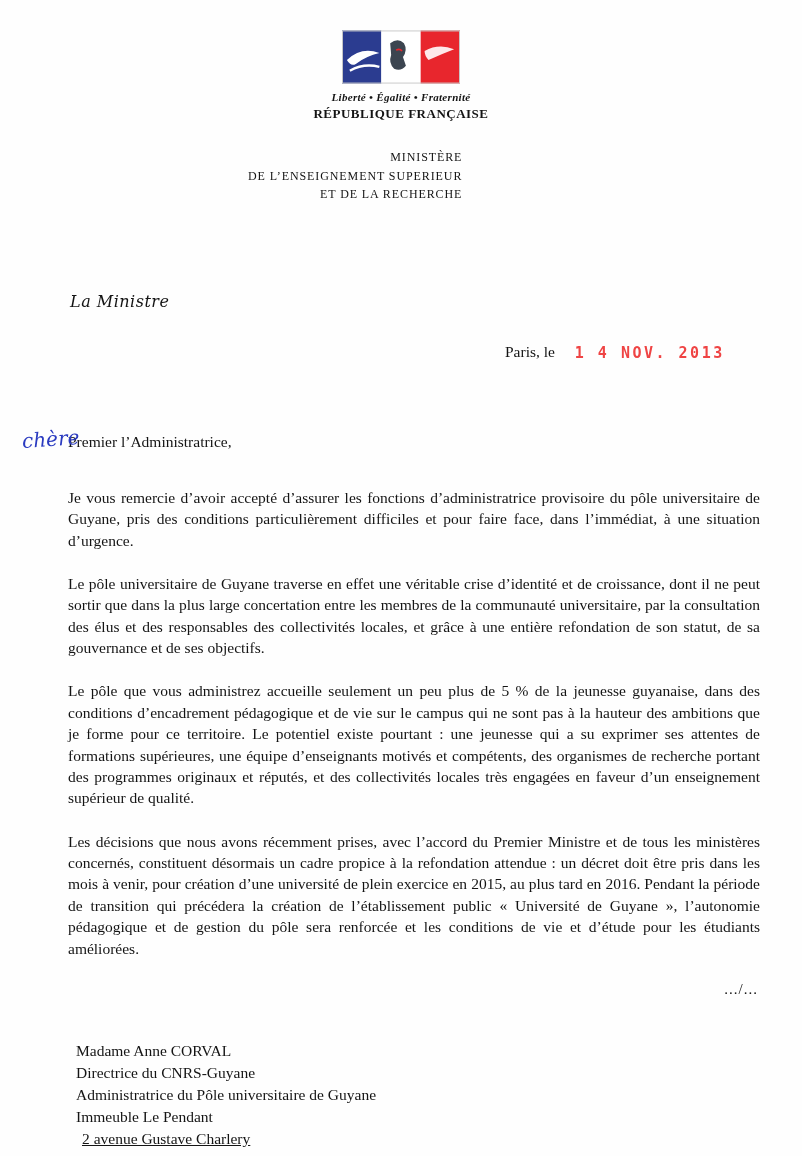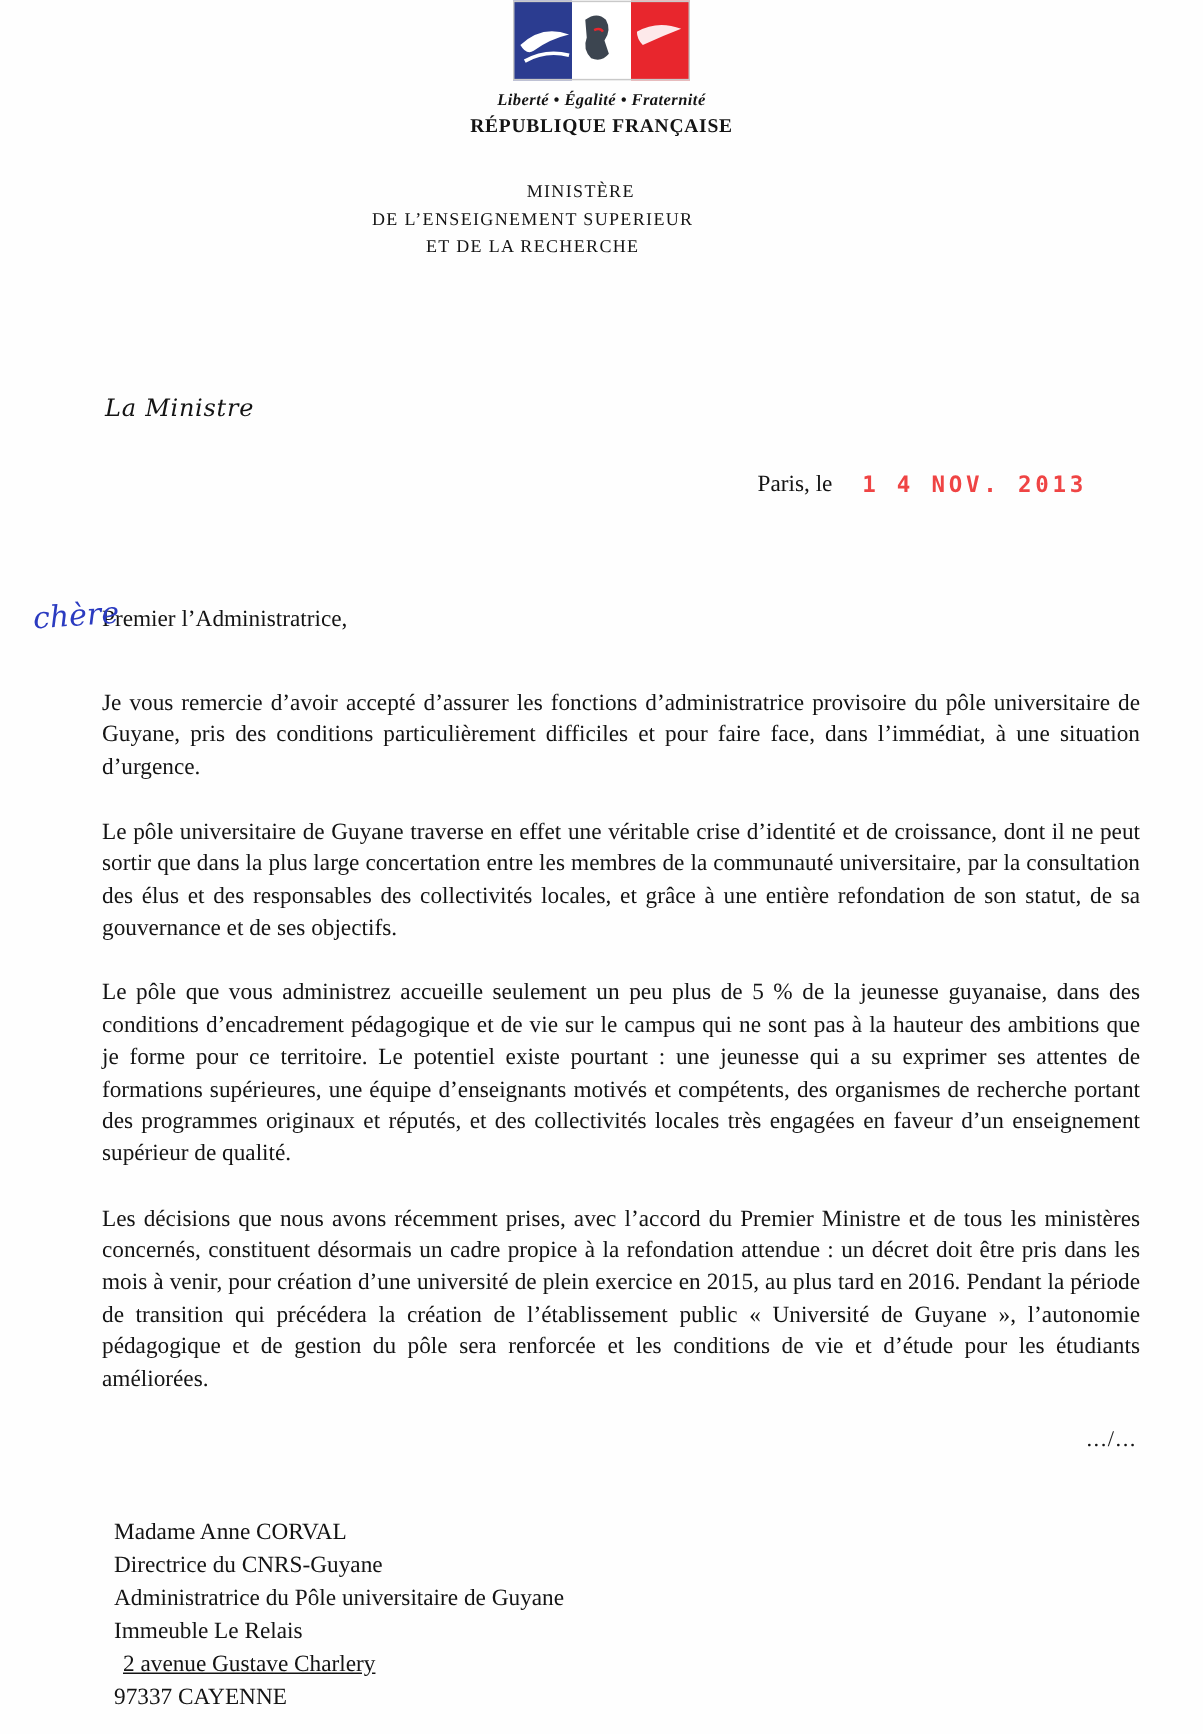--- a/index.html
+++ b/index.html
@@ -7,34 +7,34 @@
     width: 802px;
     height: 1156px;
     background: #fefefe;
     font-family: "Liberation Serif", serif;
     color: #141414;
     box-sizing: border-box;
     overflow: hidden;
     position: relative;
   }
   
-  .letterhead { text-align: center; }
+  .letterhead { text-align: center; padding-top: 30px; }
   .logo svg { display: block; margin: 0 auto; }
   .motto {
     font-size: 11px; font-style: italic; font-weight: bold;
     margin-top: 7px; letter-spacing: 0.3px;
   }
   .republic {
     font-size: 13px; font-weight: bold;
     margin-top: 3px; letter-spacing: 0.5px;
   }
   .ministry {
     margin: 26px 0 0 248px;
     font-size: 12px; letter-spacing: 0.9px; line-height: 1.55;
-    text-align: center; width: fit-content;
+    text-align: right; width: fit-content;
   }
   .ministry .m1 { margin-left: 64px; }
   
   .sender-title {
     margin: 88px 0 0 70px;
     font-size: 16px; font-style: italic;
     font-family: "DejaVu Serif", serif;
     letter-spacing: 0.5px;
   }
   .date-row {
@@ -122,18 +122,18 @@
     <p>Le pôle que vous administrez accueille seulement un peu plus de 5 % de la jeunesse guyanaise, dans des conditions d’encadrement pédagogique et de vie sur le campus qui ne sont pas à la hauteur des ambitions que je forme pour ce territoire. Le potentiel existe pourtant : une jeunesse qui a su exprimer ses attentes de formations supérieures, une équipe d’enseignants motivés et compétents, des organismes de recherche portant des programmes originaux et réputés, et des collectivités locales très engagées en faveur d’un enseignement supérieur de qualité.</p>
     <p>Les décisions que nous avons récemment prises, avec l’accord du Premier Ministre et de tous les ministères concernés, constituent désormais un cadre propice à la refondation attendue : un décret doit être pris dans les mois à venir, pour création d’une université de plein exercice en 2015, au plus tard en 2016. Pendant la période de transition qui précédera la création de l’établissement public « Université de Guyane », l’autonomie pédagogique et de gestion du pôle sera renforcée et les conditions de vie et d’étude pour les étudiants améliorées.</p>
   </main>
 
   <div class="continuation">.../...</div>
 
   <address class="recipient">
     <div>Madame Anne CORVAL</div>
     <div>Directrice du CNRS-Guyane</div>
     <div>Administratrice du Pôle universitaire de Guyane</div>
-    <div>Immeuble Le Relais</div>
+    <div>Immeuble Le Pendant</div>
     <div class="indent">2 avenue Gustave Charlery</div>
     <div>97337 CAYENNE</div>
   </address>
 
 </div>
 
 </body></html>

